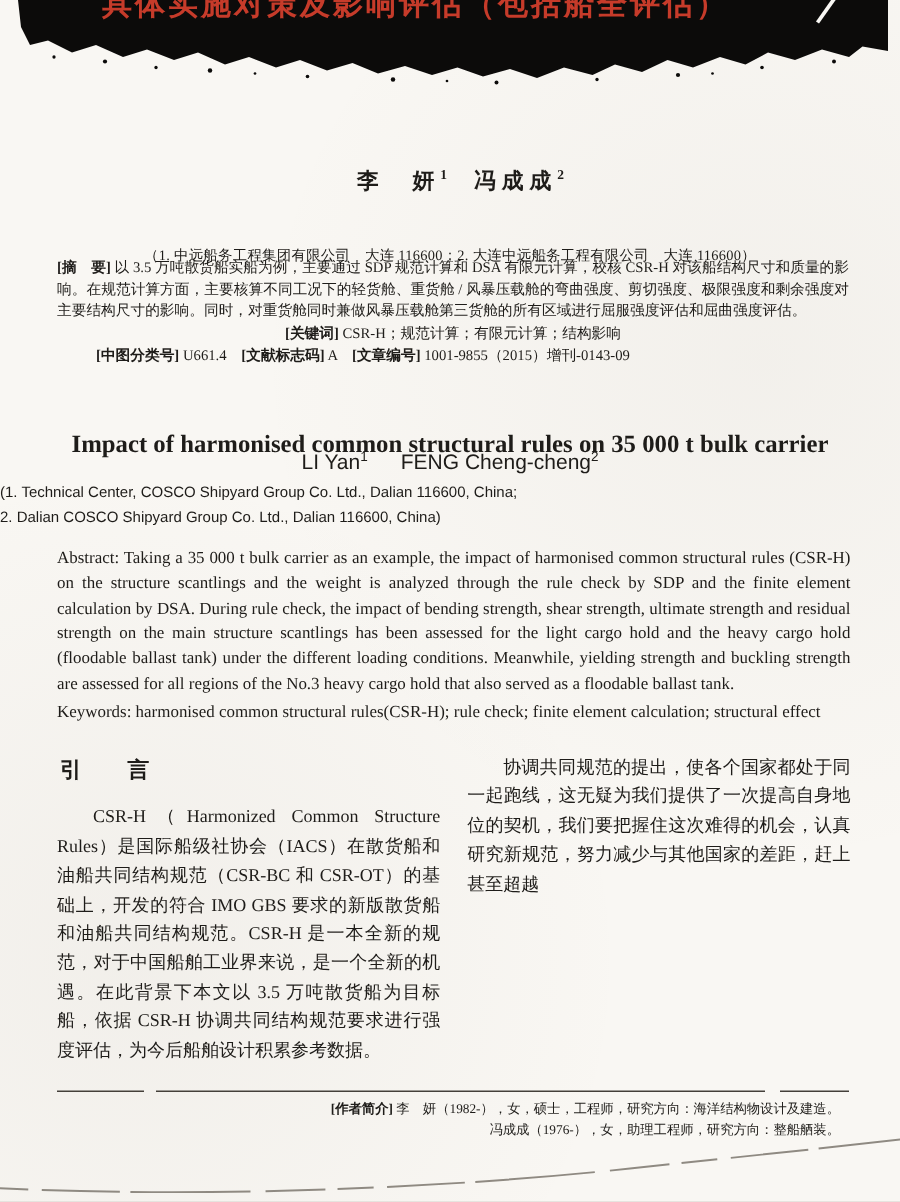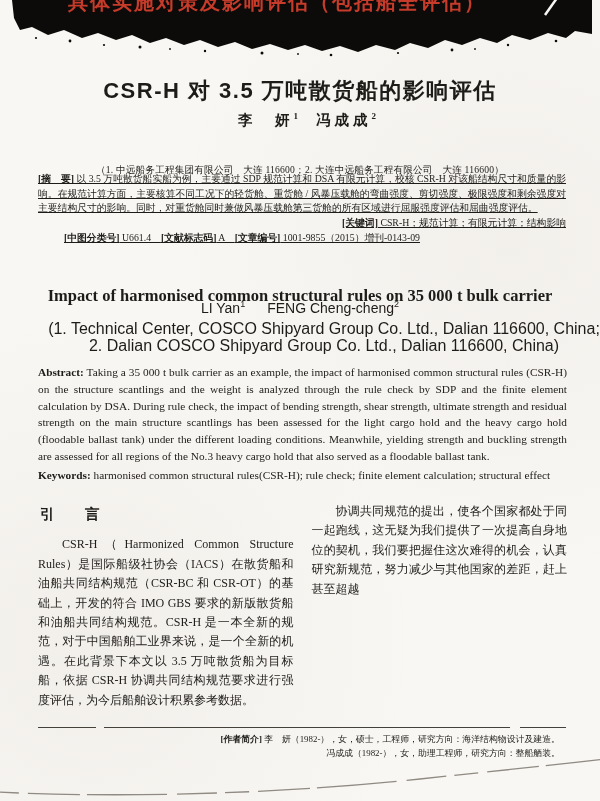--- a/index.html
+++ b/index.html
@@ -23,36 +23,36 @@
   .title-cn { position:absolute; top:76px; left:0; width:100%; text-align:center;
     font-size:22px; font-weight:bold; letter-spacing:1.5px;
     font-family:"Liberation Sans","DejaVu Sans",sans-serif; }
   .authors-cn { position:absolute; top:111px; left:0; width:100%; text-align:center;
     font-size:14.5px; font-weight:bold; letter-spacing:4px;padding-left:14px; }
   .authors-cn sup { font-size:9px; letter-spacing:0; }
   .authors-cn .gap { display:inline-block; width:18px; }
   .affil-cn { position:absolute; top:136px; left:0; width:100%; text-align:center;
     font-size:9.6px; letter-spacing:0.2px;margin-top:28px; }
   .cn-meta { position:absolute; top:172px; left:38px; width:528px;
-    font-size:9.8px; line-height:14.6px; text-align:justify;text-decoration:underline; }
+    font-size:9.8px; line-height:14.6px; text-align:justify; }
   .cn-meta .lbl { font-weight:bold; }
   .cn-meta p.cls { margin-top:1px; text-align:left;padding-left:26px; }
-  .cn-meta p.kw { text-align:right; }
+  .cn-meta p.kw { text-align:center; }
   
   .title-en { position:absolute; top:286px; left:0; width:100%; text-align:center;
     font-size:16.5px; font-weight:bold; }
   .authors-en { position:absolute; top:299px; left:0; width:100%; text-align:center;
     font-size:14px; font-family:"Liberation Sans","DejaVu Sans",sans-serif; }
   .authors-en sup { font-size:9px; }
   .authors-en .gap { display:inline-block; width:22px; }
-  .affil-en { position:absolute; top:320px; left:0; width:100%; text-align:center;
-    font-size:16px; line-height:17px; font-family:"Liberation Sans","DejaVu Sans",sans-serif;padding-left:48px; }
+  .affil-en { position:absolute; top:320px; left:0; width:100%; 
+    font-size:10px; line-height:17px; font-family:"Liberation Sans","DejaVu Sans",sans-serif; }
   .en-meta { position:absolute; top:364px; left:38px; width:529px;
     font-size:11.3px; line-height:16.8px; text-align:justify; }
-  .en-meta .lbl { font-weight:bold; }
+  .en-meta .lbl { font-weight:normal; }
   .en-meta p.kw { margin-top:2px; text-align:left; }
   
   .columns { position:absolute; top:502px; left:38px; width:529px; height:220px;
     display:flex; gap:18px; overflow:hidden; }
   .col { flex:1; font-size:12px; line-height:19.4px; text-align:justify; }
   .col h3 { font-size:14.5px; letter-spacing:8px; font-weight:bold; margin:3px 0 11px 2px;
     font-family:"Liberation Sans","DejaVu Sans",sans-serif; }
   .col p { text-indent:2em; }
   
   .fn-rule span { position:absolute; top:727px; height:1px; background:#44403a; }
@@ -88,21 +88,20 @@
           <circle cx="556" cy="41" r="1.3"></circle>
         <circle cx="36" cy="38" r="1.1"></circle>
           <circle cx="170" cy="49" r="0.9"></circle>
         <circle cx="298" cy="54" r="0.9"></circle>
           <circle cx="475" cy="49" r="0.9"></circle>
       </g>
     </svg>
     <div class="banner-text" style="color:#c63b2a">具体实施对策及影响评估（包括船全评估）</div>
   </div>
 
-  <div class="title-cn">CSR-H 对 3.5 万吨散货船的影响评估</div>
 
   <div class="authors-cn">
     <span>李　妍</span><sup>1</sup><span class="gap"></span><span>冯成成</span><sup>2</sup>
   </div>
 
   <div class="affil-cn">（1. 中远船务工程集团有限公司　大连 116600；2. 大连中远船务工程有限公司　大连 116600）</div>
 
   <div class="cn-meta">
     <p><span class="lbl">[摘　要]</span><span> 以 3.5 万吨散货船实船为例，主要通过 SDP 规范计算和 DSA 有限元计算，校核 CSR-H 对该船结构尺寸和质量的影响。在规范计算方面，主要核算不同工况下的轻货舱、重货舱 / 风暴压载舱的弯曲强度、剪切强度、极限强度和剩余强度对主要结构尺寸的影响。同时，对重货舱同时兼做风暴压载舱第三货舱的所有区域进行屈服强度评估和屈曲强度评估。</span></p>
     <p class="kw"><span class="lbl">[关键词]</span><span> CSR-H；规范计算；有限元计算；结构影响</span></p>
@@ -138,20 +137,20 @@
   </div>
 
   <div class="fn-rule">
     <span class="s1"></span>
       <span class="s2"></span>
       <span class="s3"></span>
   </div>
 
   <div class="footnote">
     <div class="l1"><span class="lbl">[作者简介]</span><span> 李　妍（1982-），女，硕士，工程师，研究方向：海洋结构物设计及建造。</span></div>
-    <div class="l2">冯成成（1982-），女，助理工程师，研究方向：整船舾装。</div>
+    <div class="l2">冯成成（1976-），女，助理工程师，研究方向：整船舾装。</div>
   </div>
 
   <svg class="bottom-curve" viewBox="0 0 600 59">
     <path d="M -5 50 C 140 57 300 50 420 37 C 495 29 555 23 606 17" fill="none" stroke="#8f8a82" stroke-width="1.3" stroke-dasharray="24 9 52 7 80 10 40 8"></path>
   </svg>
 
 </div>
 
 </body></html>

